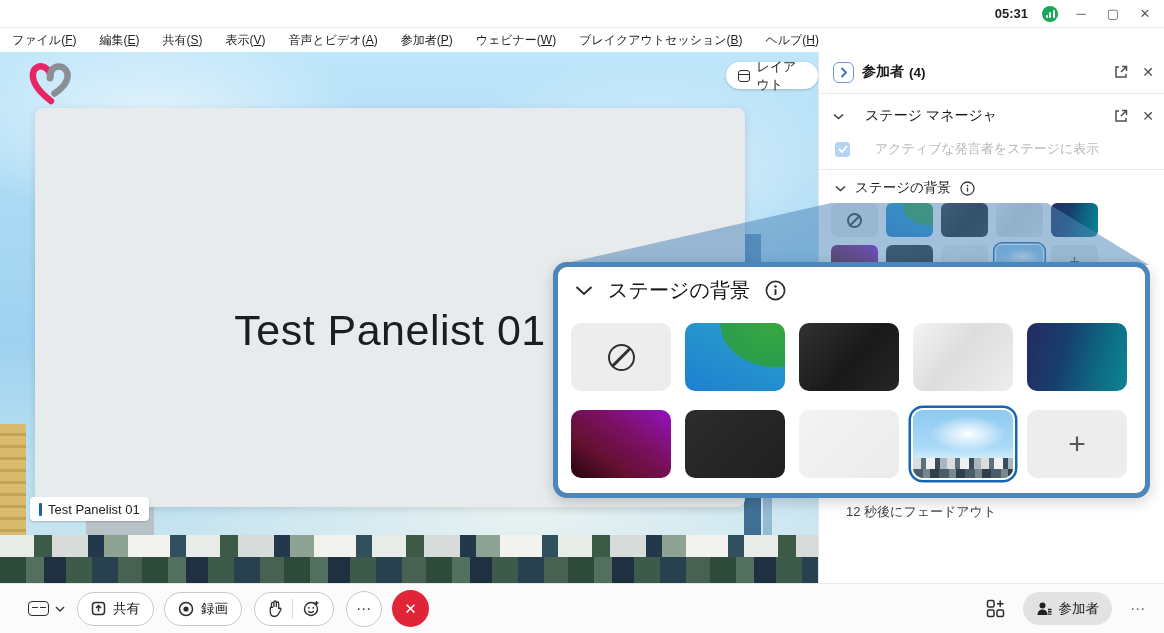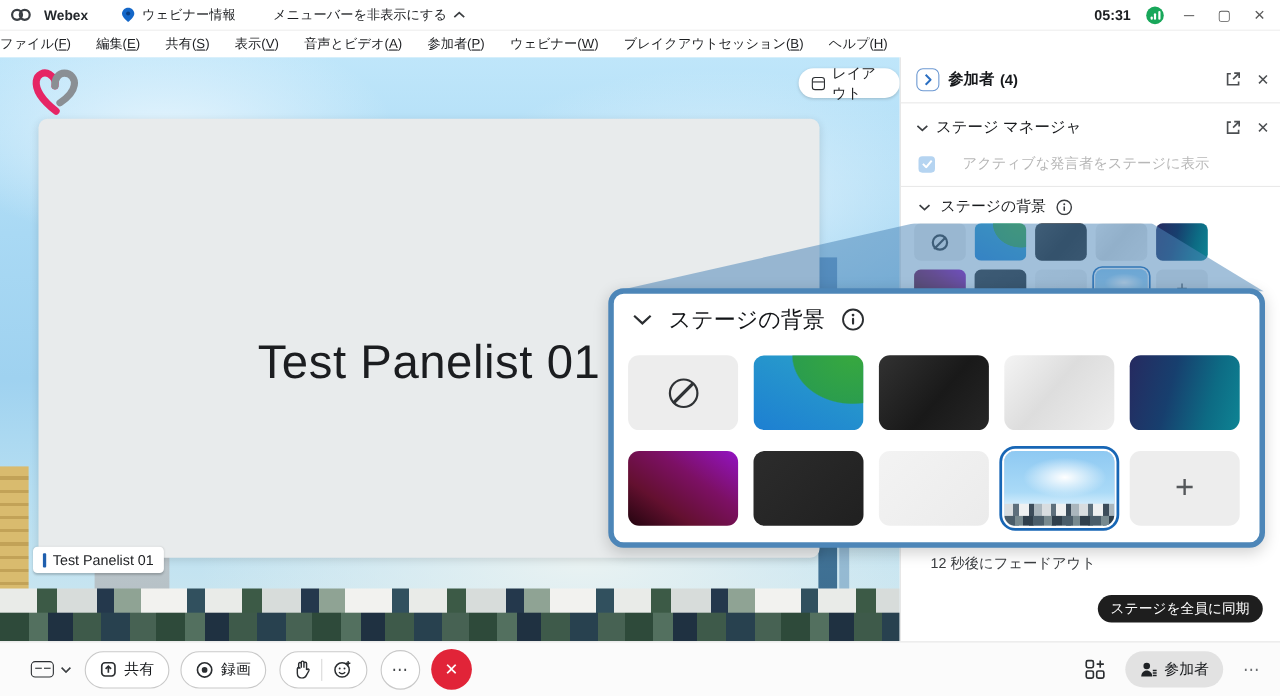--- a/index.html
+++ b/index.html
@@ -15,21 +15,21 @@
   .tb-item { display:flex; align-items:center; gap:6px; font-size:12px; color:#1d1f22; }
   .tb-gap1 { margin-left:22px; } .tb-gap2 { margin-left:26px; }
   .pin-ic { width:13px; height:15px; }
   .tb-right { margin-left:auto; display:flex; align-items:center; gap:14px; padding-right:10px; }
   .tb-time { font-size:13px; font-weight:700; color:#1d1f22; }
   .conn { width:16px; height:16px; border-radius:50%; background:#18a75a; display:flex; align-items:flex-end; justify-content:center; gap:1.5px; padding-bottom:4px; }
   .conn i { display:block; width:2px; background:#fff; border-radius:1px; }
   .winbtn { font-size:13px; color:#5a5a5a; width:18px; text-align:center; cursor:default; }
 
   
-  #menubar { position:absolute; left:0; top:28px; width:1164px; height:24px; background:#fff; display:flex; align-items:center; gap:23px; padding-left:0; z-index:40; }
+  #menubar { position:absolute; left:0; top:28px; width:1164px; height:24px; background:#fff; display:flex; align-items:center; gap:23px; padding-left:12px; z-index:40; }
   .menu-item { font-size:12px; color:#1d1f22; white-space:nowrap; }
   .menu-item u { text-decoration:underline; }
 
   
   #stage { position:absolute; left:0; top:52px; width:818px; height:531px; overflow:hidden;
     background:linear-gradient(180deg,#bfe6fa 0%, #a9d9f4 30%, #9fd2f0 55%, #b7dff2 75%, #cfe7ef 100%); }
   .cloud1 { position:absolute; left:-60px; top:-30px; width:420px; height:200px; border-radius:50%;
     background:radial-gradient(closest-side,#e4f4fd 0%, rgba(228,244,253,0) 100%); }
   .cloud2 { position:absolute; left:420px; top:10px; width:460px; height:230px; border-radius:50%;
     background:radial-gradient(closest-side,#ddf1fc 0%, rgba(221,241,252,0) 100%); }
@@ -65,21 +65,21 @@
   #panel { position:absolute; left:818px; top:52px; width:346px; height:531px; background:#fff; border-left:1px solid #e5e5e5; z-index:1; }
   .p-row { display:flex; align-items:center; }
   #p-head { position:absolute; left:14px; right:10px; top:8px; height:24px; }
   .chev-box { width:21px; height:21px; border:1.5px solid #6d99d2; border-radius:6px; display:flex; align-items:center; justify-content:center; margin-right:8px; }
   .p-title { font-size:14px; font-weight:700; color:#17191c; }
   .p-count { font-size:13.5px; font-weight:700; color:#17191c; margin-left:5px; }
   .p-icons { margin-left:auto; display:flex; align-items:center; gap:14px; }
   .x-ic { font-size:14px; color:#4c4f52; }
   .divider { position:absolute; left:0; right:0; height:1px; background:#e9e9e9; }
   #sm-head { position:absolute; left:14px; right:10px; top:53px; height:22px; }
-  .sm-title { font-size:14px; color:#17191c; margin-left:7px; }
+  .sm-title { font-size:14px; color:#17191c; margin-left:21px; }
   #chk-row { position:absolute; left:16px; top:88px; height:18px; display:flex; align-items:center; gap:9px; }
   .chk { width:15px; height:15px; background:#b5d4f1; border-radius:3.5px; display:flex; align-items:center; justify-content:center; }
   .chk-label { font-size:13px; color:#b7b7b7;margin-left:16px; }
   #bg-head { position:absolute; left:16px; top:126px; height:20px; display:flex; align-items:center; gap:9px; }
   .bg-title { font-size:13.5px; color:#17191c; }
   #panel-grid { position:absolute; left:12px; top:151px; width:322px; display:grid; grid-template-columns:repeat(5,47px); grid-auto-rows:34px; column-gap:8px; row-gap:8px; }
   #fade-note { position:absolute; left:27px; top:451px; font-size:13px; color:#3a3d40; }
   #sync-btn { position:absolute; right:16px; top:489px; height:25px; background:#1e1e1e; color:#fff; border-radius:13px; display:flex; align-items:center; padding:0 12px; font-size:12.5px; }
 
   
@@ -123,40 +123,20 @@
   .dots { font-size:15px; color:#44474a; letter-spacing:1px; }
   #grp-right { display:flex; align-items:center; gap:18px; margin-right:18px; }
   .flat-btn { display:flex; align-items:center; gap:7px; font-size:13.5px; color:#17191c; height:33px; padding:0 13px; border-radius:17px; }
   .flat-btn.active { background:#e2e2e2; }
   svg { display:block; }
 </style>
 </head>
 <body>
 
 <div id="titlebar">
-  <div class="tb-left">
-    <span class="webex-logo">
-        <i class="ring"></i>
-        <i class="ring"></i>
-      </span>
-    <span class="webex-name">Webex</span>
-    <span class="tb-item tb-gap1">
-      <svg class="pin-ic" viewBox="0 0 14 16">
-          <path d="M7 1 C10.4 1 13 3.6 13 7 C13 10.6 7 15 7 15 C7 15 1 10.6 1 7 C1 3.6 3.6 1 7 1 Z" fill="#1467c8"></path>
-          <circle cx="7" cy="6.6" r="2" fill="#0a3f84"></circle>
-        </svg>
-      <span>ウェビナー情報</span>
-    </span>
-    <span class="tb-item tb-gap2">
-      <span>メニューバーを非表示にする</span>
-      <svg width="11" height="7" viewBox="0 0 11 7">
-          <polyline points="1,5.5 5.5,1.5 10,5.5" fill="none" stroke="#3c3f42" stroke-width="1.6"></polyline>
-        </svg>
-    </span>
-  </div>
   <div class="tb-right">
     <span class="tb-time">05:31</span>
     <span class="conn">
         <i style="height:3px"></i>
         <i style="height:5.5px"></i>
         <i style="height:8px"></i>
       </span>
     <span class="winbtn">─</span>
     <span class="winbtn">▢</span>
     <span class="winbtn">✕</span>
@@ -277,23 +257,20 @@
       <div class="sw sm sel city">
         <span class="cloud"></span>
         <span class="blds"></span>
       </div>
       <div class="sw sm">
         <span class="plus">+</span>
       </div>
     </div>
 
   <div id="fade-note">12 秒後にフェードアウト</div>
-  <div id="sync-btn">
-      <span>ステージを全員に同期</span>
-    </div>
 </div>
 
 <div id="callout"></div>
 <div id="popup">
   <div id="popup-head">
     <svg width="18" height="11" viewBox="0 0 18 11">
         <polyline points="1.5,2 9,9 16.5,2" fill="none" stroke="#2b2e31" stroke-width="2"></polyline>
       </svg>
     <span class="pop-title">ステージの背景</span>
     <svg width="21" height="21" viewBox="0 0 15 15">

